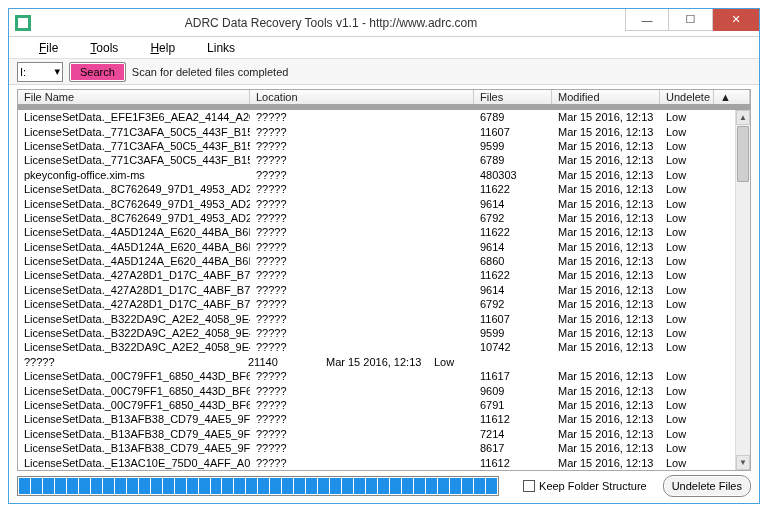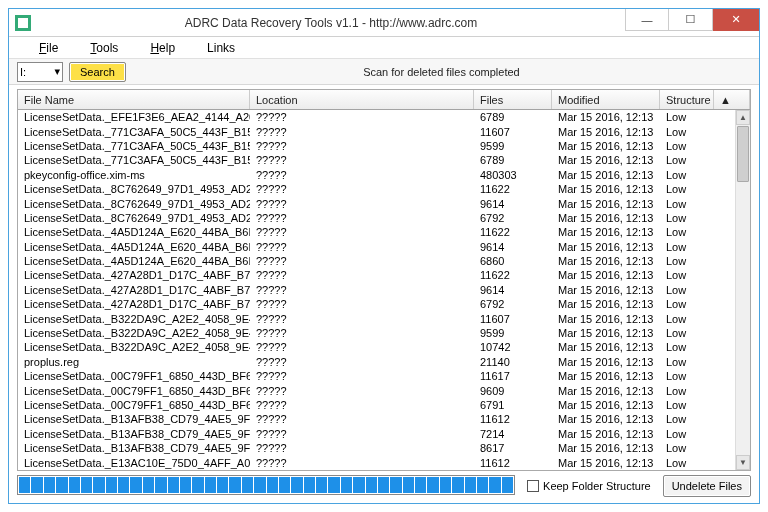--- a/index.html
+++ b/index.html
@@ -11,44 +11,44 @@
   .title-controls { display: flex; height: 100%; }
   .tc-btn { width: 44px; height: 22px; display: flex; align-items: center; justify-content: center; font-size: 11px; color:#333; cursor:pointer; }
   .tc-min { background:#fff; border:1px solid #ccc; border-top:none;}
   .tc-max { background:#fff; border:1px solid #ccc; border-top:none; border-left:none;}
   .tc-close { background:#c94f44; color:#fff; width:46px; border:1px solid #c94f44; border-top:none;}
   .menubar { height: 22px; display: flex; align-items: center; padding-left: 10px; gap: 4px; border-bottom: 1px solid #e0e0e0; }
   .menu-item { padding: 2px 8px; cursor: pointer; font-size:12px;margin-left:12px; }
   .menu-item span.ul { text-decoration: underline; }
   .toolbar { height: 26px; display: flex; align-items: center; padding: 2px 8px; gap: 6px; border-bottom: 1px solid #d8d8d8; background:#f7f7f7; }
   .drive-select { border:1px solid #888; background:#fff; height:20px; font-size:11px; width:46px; padding:0 2px; display:flex; align-items:center; justify-content:space-between; }
-  .search-btn { border:1px solid #888; background:#fde047; height:20px; padding:0 10px; font-size:11px; cursor:pointer; border-radius:2px; box-shadow: inset 0 0 0 1px #fff; }
-  .status { flex:1; text-align:center; font-size:11px; color:#222; }
+  .search-btn { border:1px solid #888; background:#ec4899; height:20px; padding:0 10px; font-size:11px; cursor:pointer; border-radius:2px; box-shadow: inset 0 0 0 1px #fff; }
+  .status { flex:1; text-align:left; font-size:11px; color:#222; }
   .table-wrap { flex:1; border:1px solid #aaa; margin:4px 8px 0 8px; overflow:hidden; display:flex; flex-direction:column; position:relative; }
-  .thead { display:flex; background:#be185d; border-bottom:1px solid #a3a3a3; height:20px; }
+  .thead { display:flex; background:#be185d; border-bottom:6px solid #a3a3a3; height:20px; }
   .th { border-right:1px solid #ccc; padding:2px 6px; font-size:11px; color:#222; display:flex; align-items:center; background:linear-gradient(#fdfdfd,#ececec); overflow:hidden; white-space:nowrap; }
   .col-fn { width:232px; }
   .col-loc { width:224px; }
   .col-sz { width:78px; }
   .col-mod { width:108px; }
   .col-int { width:54px; }
   .col-sc { flex:1; }
   .tbody { flex:1; overflow:hidden; background:#fff; }
   .row { display:flex; height:14.4px; align-items:center; }
   .td { padding:0 6px; font-size:11px; color:#000; white-space:nowrap; overflow:hidden; text-overflow:clip; }
   .scrollbar { position:absolute; right:0; top:20px; bottom:0; width:15px; background:#f0f0f0; border-left:1px solid #ddd; }
   .scroll-arrow { height:15px; background:#e8e8e8; border:1px solid #ccc; display:flex; align-items:center; justify-content:center; font-size:8px; color:#555; }
   .scroll-thumb { position:absolute; left:1px; right:1px; top:16px; height:56px; background:#cfcfcf; border:1px solid #aaa; border-radius:1px; }
   .scroll-arrow.bottom { position:absolute; bottom:0; left:0; right:0; }
-  .footer { display:flex; padding:4px 8px 6px 8px; gap:4px; }
+  .footer { display:flex; align-items:center; padding:4px 8px 6px 8px; gap:16px; }
   .progress { flex:1; height:20px; border:1px solid #888; background:#fff; display:flex; gap:1px; padding:1px; }
   .pseg { flex:1; background:#1e90e8; }
   .chk-wrap { display:flex; align-items:center; gap:4px; margin-left:8px; }
   .chk { width:12px; height:12px; border:1px solid #555; background:#fff; }
-  .undelete { margin-left:8px; border:1px solid #888; background:#f3f3f3; height:22px; padding:0 8px; font-size:11px; cursor:pointer; border-radius:2px; box-shadow: inset 0 0 0 1px #fff;}
+  .undelete { border:1px solid #888; background:#f3f3f3; height:22px; padding:0 8px; font-size:11px; cursor:pointer; border-radius:10px; box-shadow: inset 0 0 0 1px #fff;}
 </style>
 </head>
 <body>
 
 <div class="window">
   <div class="titlebar">
     <svg class="titlebar-icon" viewBox="0 0 16 16">
         <rect width="16" height="16" fill="#3a7"></rect>
         <rect x="3" y="3" width="10" height="10" fill="#fff"></rect>
       </svg>
@@ -75,21 +75,21 @@
     <button class="search-btn">Search</button>
     <div class="status">Scan for deleted files completed</div>
   </div>
 
   <div class="table-wrap">
     <div class="thead">
       <div class="th col-fn">File Name</div>
       <div class="th col-loc">Location</div>
       <div class="th col-sz">Files</div>
       <div class="th col-mod">Modified</div>
-      <div class="th col-int">Structure</div>
+      <div class="th col-int">Undelete</div>
       <div class="th col-sc">▲</div>
     </div>
     <div class="tbody" id="tbody">
         <div class="row">
           <div class="td col-fn">LicenseSetData._EFE1F3E6_AEA2_4144_A208...</div>
           <div class="td col-loc">?????</div>
           <div class="td col-sz">6789</div>
           <div class="td col-mod">Mar 15 2016, 12:13</div>
           <div class="td col-int">Low</div>
         </div>
@@ -199,21 +199,20 @@
           <div class="td col-int">Low</div>
         </div>
         <div class="row">
           <div class="td col-fn">LicenseSetData._B322DA9C_A2E2_4058_9E4E...</div>
           <div class="td col-loc">?????</div>
           <div class="td col-sz">10742</div>
           <div class="td col-mod">Mar 15 2016, 12:13</div>
           <div class="td col-int">Low</div>
         </div>
         <div class="row">
-          <div class="td col-fn">proplus.reg</div>
           <div class="td col-loc">?????</div>
           <div class="td col-sz">21140</div>
           <div class="td col-mod">Mar 15 2016, 12:13</div>
           <div class="td col-int">Low</div>
         </div>
         <div class="row">
           <div class="td col-fn">LicenseSetData._00C79FF1_6850_443D_BF61...</div>
           <div class="td col-loc">?????</div>
           <div class="td col-sz">11617</div>
           <div class="td col-mod">Mar 15 2016, 12:13</div>

